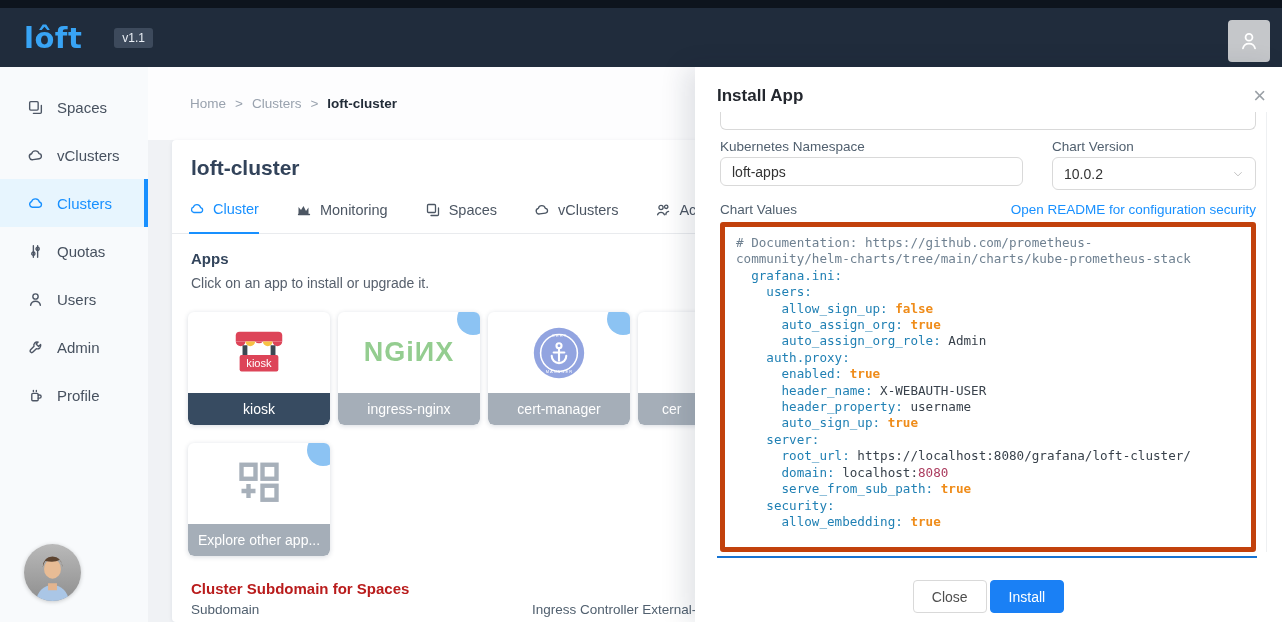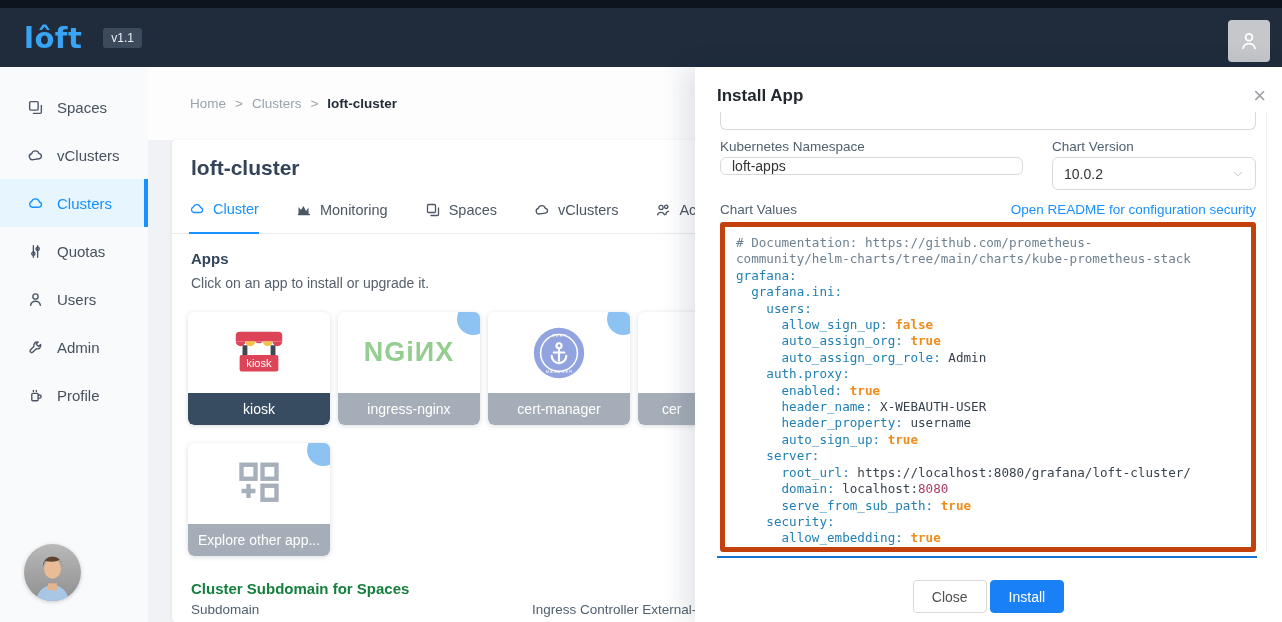--- a/index.html
+++ b/index.html
@@ -4,21 +4,21 @@
 <style>
   * { margin:0; padding:0; box-sizing:border-box; }
   html,body { width:1282px; height:622px; overflow:hidden; }
   body { font-family:"Liberation Sans", sans-serif; font-size:14px; color:#39424c; background:#f0f2f5; }
   #app { position:relative; width:1282px; height:622px; overflow:hidden; background:#f0f2f5; }
 
   
   .topstrip { position:absolute; left:0; top:0; width:1282px; height:8px; background:#0d141d; }
   .navbar { position:absolute; left:0; top:8px; width:1282px; height:59px; background:#202c3c; display:flex; align-items:center; }
   .logo { margin-left:24px; font-family:"DejaVu Sans", sans-serif; font-weight:bold; font-size:29px; color:#38a4f5; letter-spacing:.5px; cursor:pointer; }
-  .version-badge { margin-left:21px; background:#3d4a5c; color:#e9eef4; font-size:12px; padding:3px 8px; border-radius:3px; }
+  .version-badge { margin-left:32px; background:#3d4a5c; color:#e9eef4; font-size:12px; padding:3px 8px; border-radius:3px; }
   .nav-avatar { position:absolute; right:12px; top:12px; width:42px; height:42px; background:#c5c7ca; border-radius:4px; display:flex; align-items:center; justify-content:center; cursor:pointer; }
 
   
   .sidebar { position:absolute; left:0; top:67px; width:148px; height:555px; background:#f8fafc; }
   .side-item { position:relative; height:48px; display:flex; align-items:center; gap:13px; padding-left:27px; color:#47515f; font-size:15px; cursor:pointer; margin-top:0; }
   .side-list { padding-top:16px; }
   .side-item svg { width:17px; height:17px; stroke:#4d5665; }
   .side-item.active { background:#e7f5fe; color:#1890ff; }
   .side-item.active svg { stroke:#1890ff; }
   .side-item.active::after { content:""; position:absolute; right:0; top:0; width:4px; height:100%; background:#1890ff; }
@@ -43,30 +43,30 @@
   .apps-desc { position:absolute; left:19px; top:135px; font-size:14px; color:#57606d; }
 
   .app-card { position:absolute; width:142px; height:113px; background:#fff; border-radius:6px; box-shadow:0 1px 5px rgba(20,40,70,.16); overflow:hidden; cursor:pointer; }
   .app-card .notch { position:absolute; top:-9px; right:-9px; width:32px; height:32px; border-radius:50%; background:#8cc3f3; }
   .app-card .art { position:absolute; left:0; top:0; right:0; bottom:32px; display:flex; align-items:center; justify-content:center; }
   .app-label { position:absolute; left:0; bottom:0; width:100%; height:32px; background:#a5aeb8; color:#fff; font-size:14px; display:flex; align-items:center; justify-content:center; border-radius:0 0 6px 6px; }
   .app-card.selected .app-label { background:#374b61; }
   .app-label.peek { justify-content:flex-start; padding-left:24px; }
   .nginx-wordmark { font-weight:bold; font-size:27px; color:#94cd90; letter-spacing:1px; }
 
-  .subdomain-heading { position:absolute; left:19px; top:440px; font-size:15px; font-weight:bold; color:#15803d; }
+  .subdomain-heading { position:absolute; left:19px; top:440px; font-size:15px; font-weight:bold; color:#b91c1c; }
   .field-label-sm { position:absolute; font-size:13.5px; color:#51606f; }
 
   
   .drawer { position:absolute; left:695px; top:67px; width:587px; height:555px; background:#ffffff; box-shadow:-10px 0 24px rgba(15,30,60,.12); }
   .drawer-title { position:absolute; left:22px; top:19px; font-size:17px; font-weight:bold; color:#23272e; }
   .drawer-close { position:absolute; right:12px; top:14px; font-size:22px; color:#9aa0a6; cursor:pointer; line-height:1; padding:4px; }
   .partial-input { position:absolute; left:25px; top:45px; width:536px; height:18px; border:1px solid #d9d9d9; border-top:none; border-radius:0 0 6px 6px; background:#fff; }
   .form-label { position:absolute; font-size:13.5px; color:#51606f; }
-  .text-input { position:absolute; height:18px; border:1px solid #d9d9d9; border-radius:6px; background:#fff; font-size:14px; color:#333; padding:0 11px; display:flex; align-items:center; cursor:text; }
+  .text-input { position:absolute; height:29px; border:1px solid #d9d9d9; border-radius:6px; background:#fff; font-size:14px; color:#333; padding:0 11px; display:flex; align-items:center; cursor:text; }
   .select-box { position:absolute; height:33px; border:1px solid #d9d9d9; border-radius:6px; background:#fff; font-size:14px; color:#333; padding:0 11px; display:flex; align-items:center; justify-content:space-between; cursor:pointer; }
   .select-box svg { width:12px; height:12px; stroke:#bfbfbf; }
   .readme-link { position:absolute; right:26px; top:135px; font-size:13.5px; color:#1890ff; cursor:pointer; }
 
   .code-box { position:absolute; left:25px; top:155px; width:536px; height:330px; border:5px solid #c2410c; border-radius:3px; background:#fff; padding:8px 11px; overflow:hidden; cursor:text; }
   .code-line { font-family:"DejaVu Sans Mono", monospace; font-size:12.6px; line-height:16.4px; white-space:pre; }
   .tk-cm { color:#6f8191; }
   .tk-k  { color:#2080b4; }
   .tk-p  { color:#39424c; }
   .tk-b  { color:#ef8c1a; font-weight:bold; }
@@ -319,21 +319,20 @@
           <path d="M3.5 6 8 10.5 12.5 6"></path>
         </svg>
     </div>
 
     <div class="form-label" style="left:25px; top:135px;">Chart Values</div>
     <div class="readme-link">Open README for configuration security</div>
 
     <div class="code-box">
         <div class="code-line"><span class="tk-cm"># Documentation: https://github.com/prometheus-</span></div>
         <div class="code-line"><span class="tk-cm">community/helm-charts/tree/main/charts/kube-prometheus-stack</span></div>
-        <div class="code-line"><span class="tk-k">grafana:</span></div>
         <div class="code-line"><span class="tk-p">  </span><span class="tk-k">grafana.ini:</span></div>
         <div class="code-line"><span class="tk-p">    </span><span class="tk-k">users:</span></div>
         <div class="code-line"><span class="tk-p">      </span><span class="tk-k">allow_sign_up:</span><span class="tk-p"> </span><span class="tk-b">false</span></div>
         <div class="code-line"><span class="tk-p">      </span><span class="tk-k">auto_assign_org:</span><span class="tk-p"> </span><span class="tk-b">true</span></div>
         <div class="code-line"><span class="tk-p">      </span><span class="tk-k">auto_assign_org_role:</span><span class="tk-p"> Admin</span></div>
         <div class="code-line"><span class="tk-p">    </span><span class="tk-k">auth.proxy:</span></div>
         <div class="code-line"><span class="tk-p">      </span><span class="tk-k">enabled:</span><span class="tk-p"> </span><span class="tk-b">true</span></div>
         <div class="code-line"><span class="tk-p">      </span><span class="tk-k">header_name:</span><span class="tk-p"> X-WEBAUTH-USER</span></div>
         <div class="code-line"><span class="tk-p">      </span><span class="tk-k">header_property:</span><span class="tk-p"> username</span></div>
         <div class="code-line"><span class="tk-p">      </span><span class="tk-k">auto_sign_up:</span><span class="tk-p"> </span><span class="tk-b">true</span></div>

